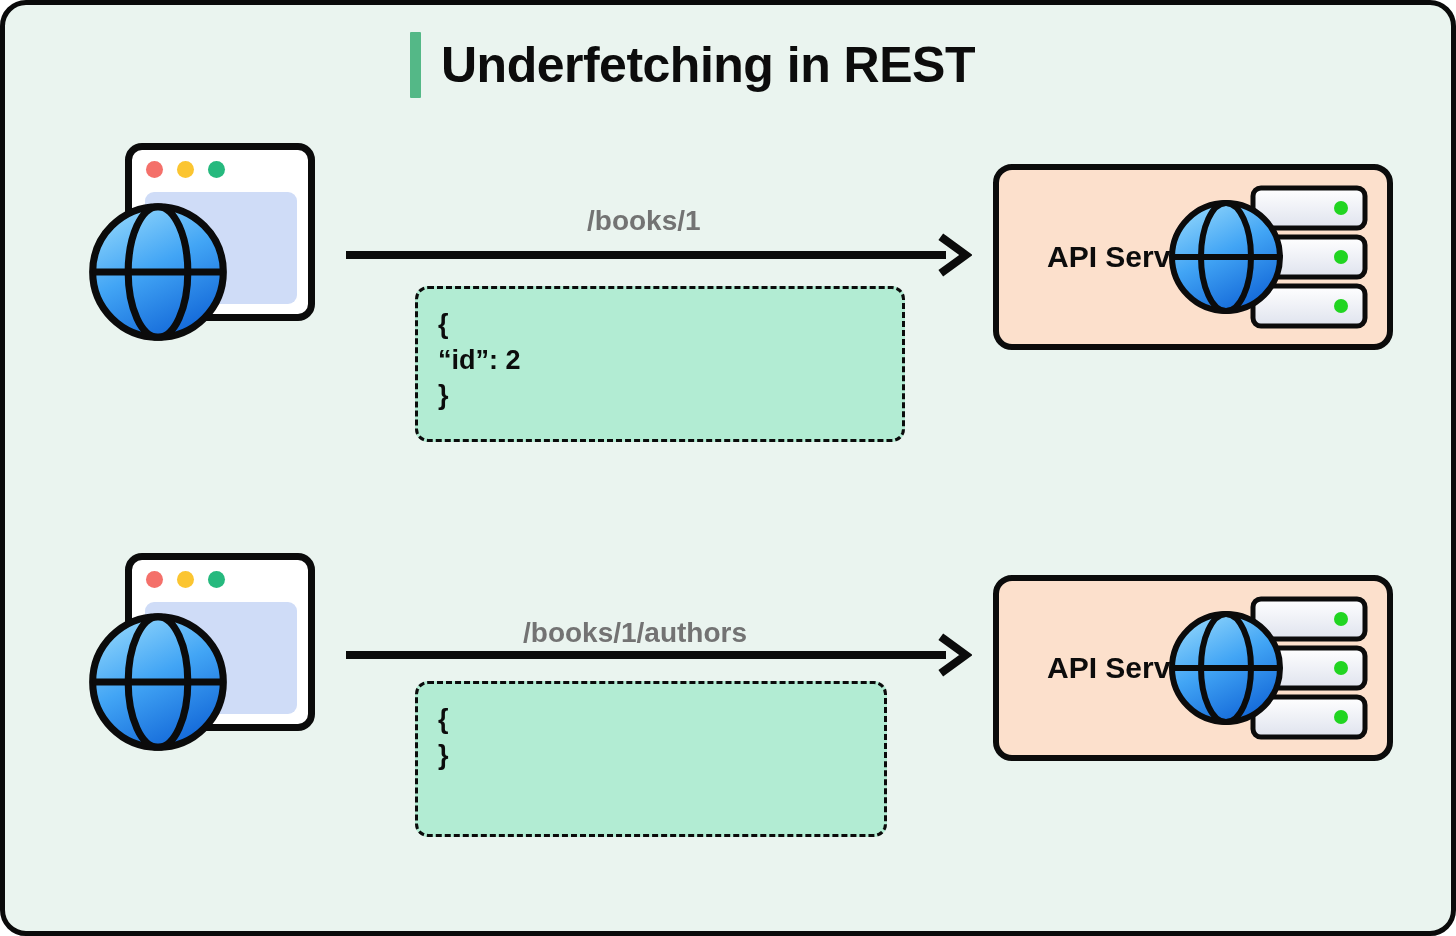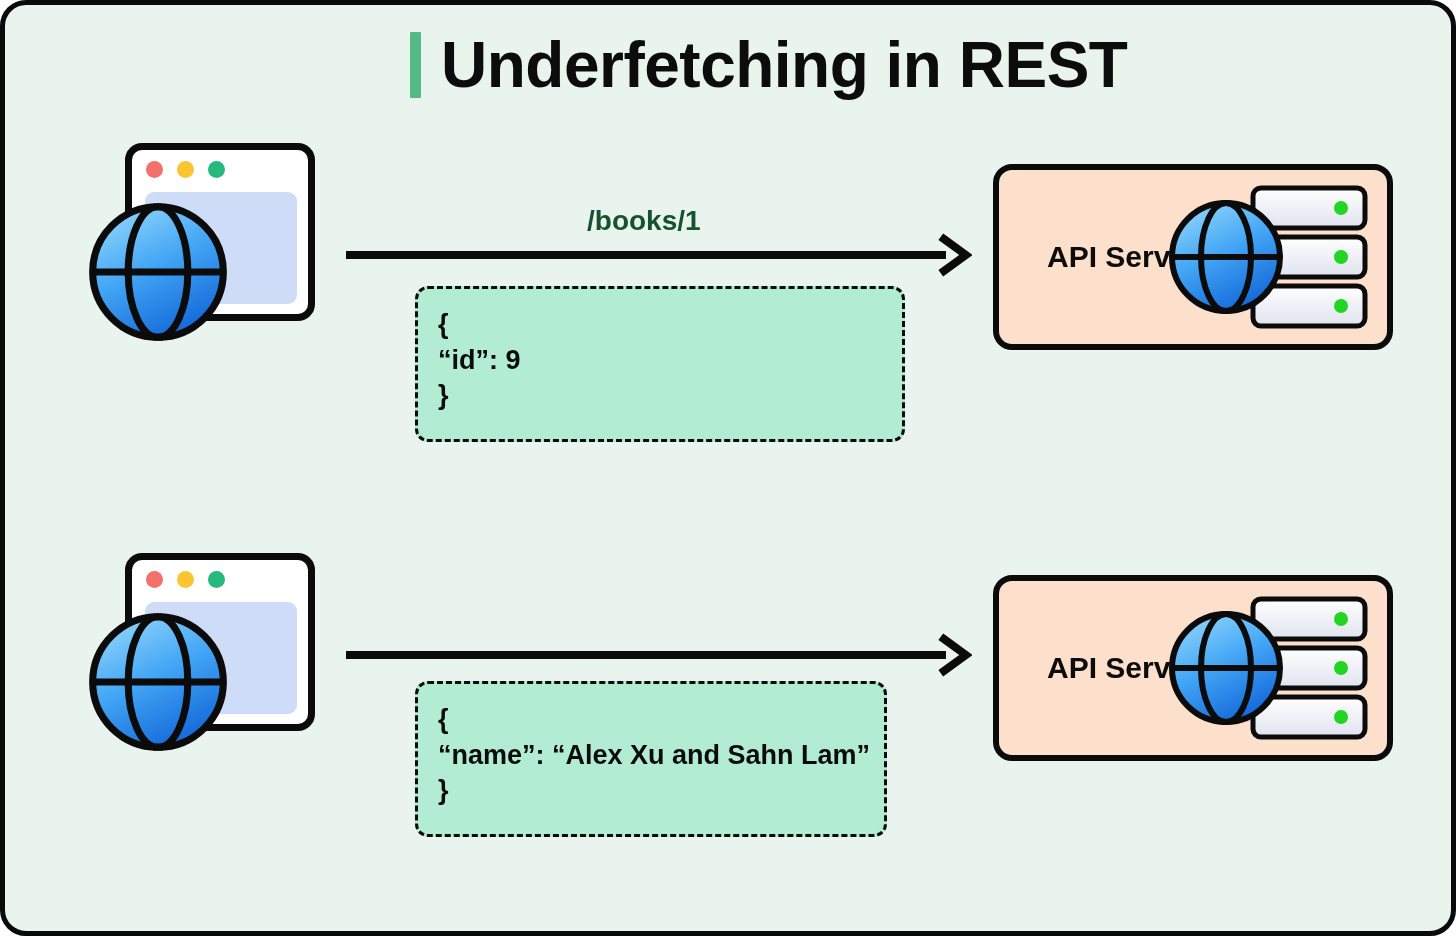--- a/index.html
+++ b/index.html
@@ -30,21 +30,21 @@
     align-items: center;
     gap: 20px;
   }
   #title-accent {
     width: 11px;
     height: 66px;
     background: #54b887;
     border-radius: 1px;
   }
   #title-text {
-    font-size: 64px;
+    font-size: 50px;
     font-weight: bold;
     color: #0c0c0c;
     letter-spacing: -0.5px;
     line-height: 1;
     white-space: nowrap;
   }
 
   
   .client-icon {
     position: absolute;
@@ -112,21 +112,21 @@
     position: absolute;
     top: 0;
     right: 0;
     width: 44px;
     height: 44px;
   }
   .arrow-label {
     position: absolute;
     font-size: 28px;
     font-weight: bold;
-    color: #14532d;
+    color: #737373;
     white-space: nowrap;
   }
 
   
   .server-box {
     position: absolute;
     box-sizing: border-box;
     background: #fce0cc;
     border: 6px solid #0b0b0b;
     border-radius: 19px;
@@ -241,21 +241,21 @@
 
   <div class="server-box" style="left:988px; top:159px; width:400px; height:186px;">
     <div class="server-label">API Server</div>
     <svg class="server-art">
         <use href="#sym-server-rack"></use>
       </svg>
   </div>
 
   <div class="json-box" style="left:410px; top:281px; width:490px; height:156px;">
     <div class="json-line">{</div>
-    <div class="json-line">“id”: 9</div>
+    <div class="json-line">“id”: 2</div>
     <div class="json-line">}</div>
   </div>
 
   <div class="client-icon" style="left:82px; top:548px;">
     <div class="browser-window">
       <div class="browser-dots">
         <i class="dot-red"></i>
         <i class="dot-yellow"></i>
         <i class="dot-green"></i>
       </div>
@@ -265,27 +265,27 @@
         <use href="#sym-globe"></use>
       </svg>
   </div>
 
   <div class="arrow" style="left:341px; top:628px; width:626px;">
     <div class="line" style="width:600px;"></div>
     <svg class="head">
         <use href="#sym-arrowhead"></use>
       </svg>
   </div>
+  <div class="arrow-label" style="left:518px; top:612px;">/books/1/authors</div>
 
   <div class="server-box" style="left:988px; top:570px; width:400px; height:186px;">
     <div class="server-label">API Server</div>
     <svg class="server-art">
         <use href="#sym-server-rack"></use>
       </svg>
   </div>
 
   <div class="json-box" style="left:410px; top:676px; width:472px; height:156px;">
     <div class="json-line">{</div>
-    <div class="json-line">“name”: “Alex Xu and Sahn Lam”</div>
     <div class="json-line">}</div>
   </div>
 
 </div>
 
 </body></html>

